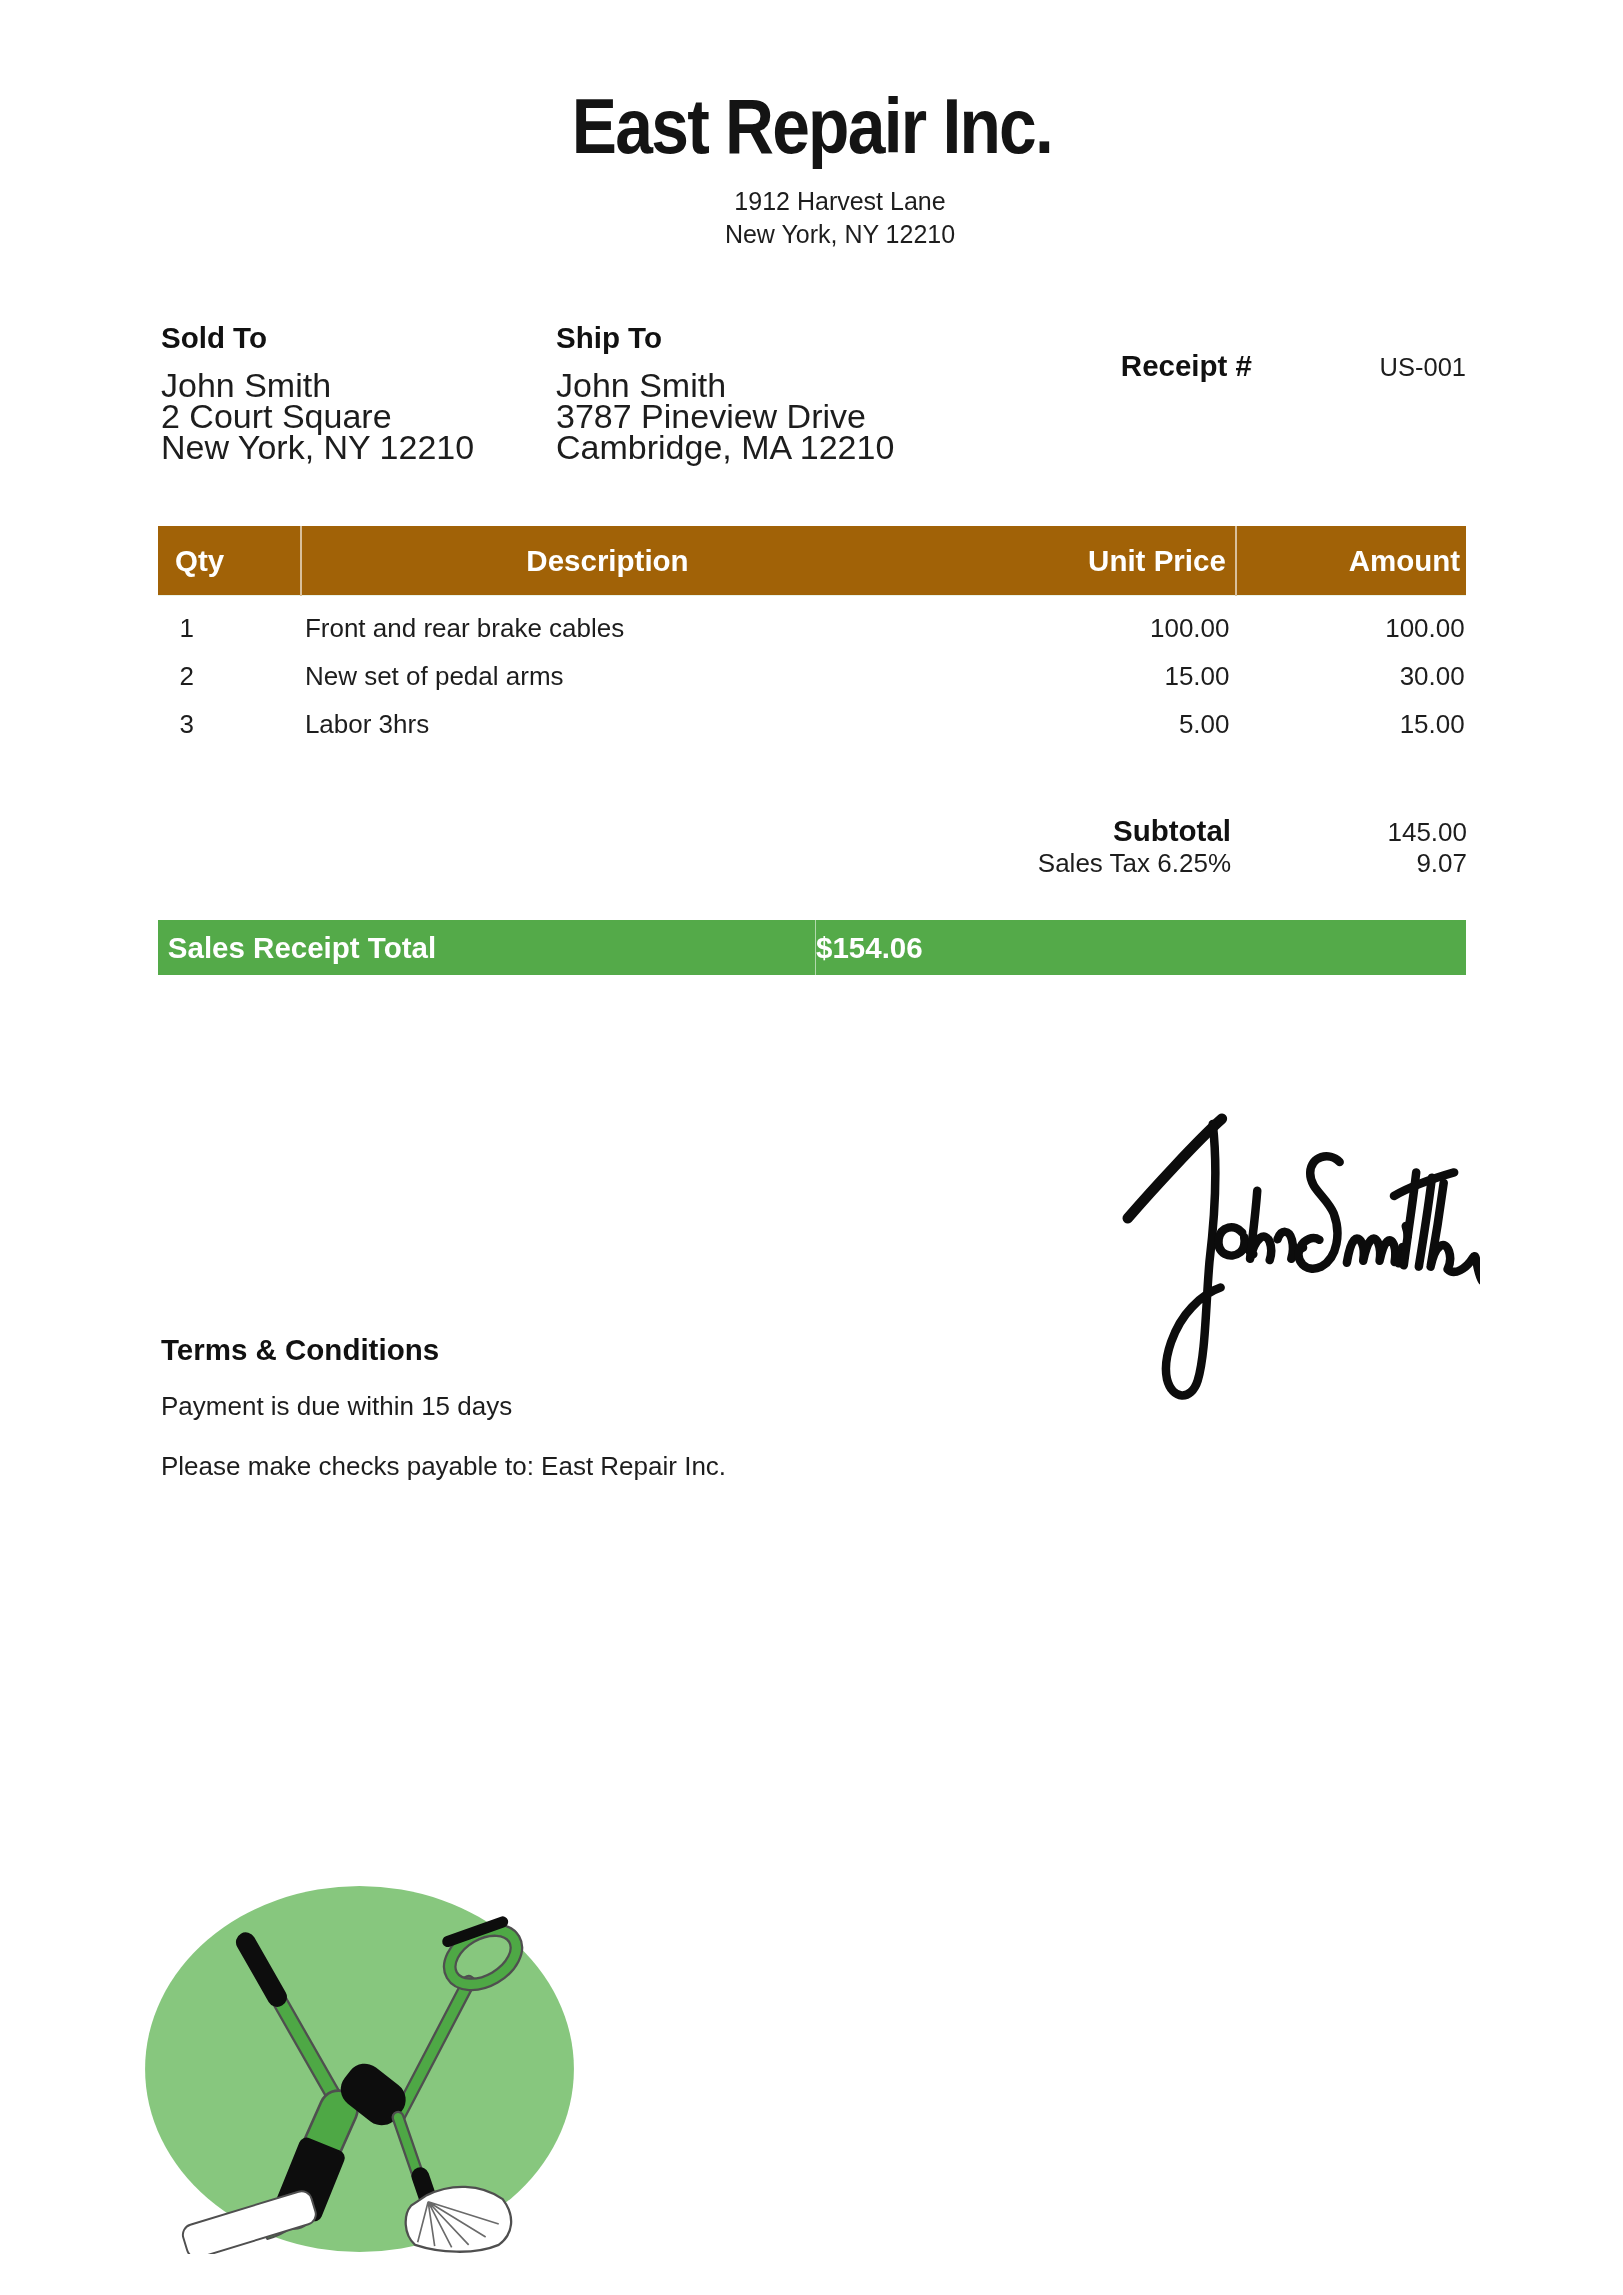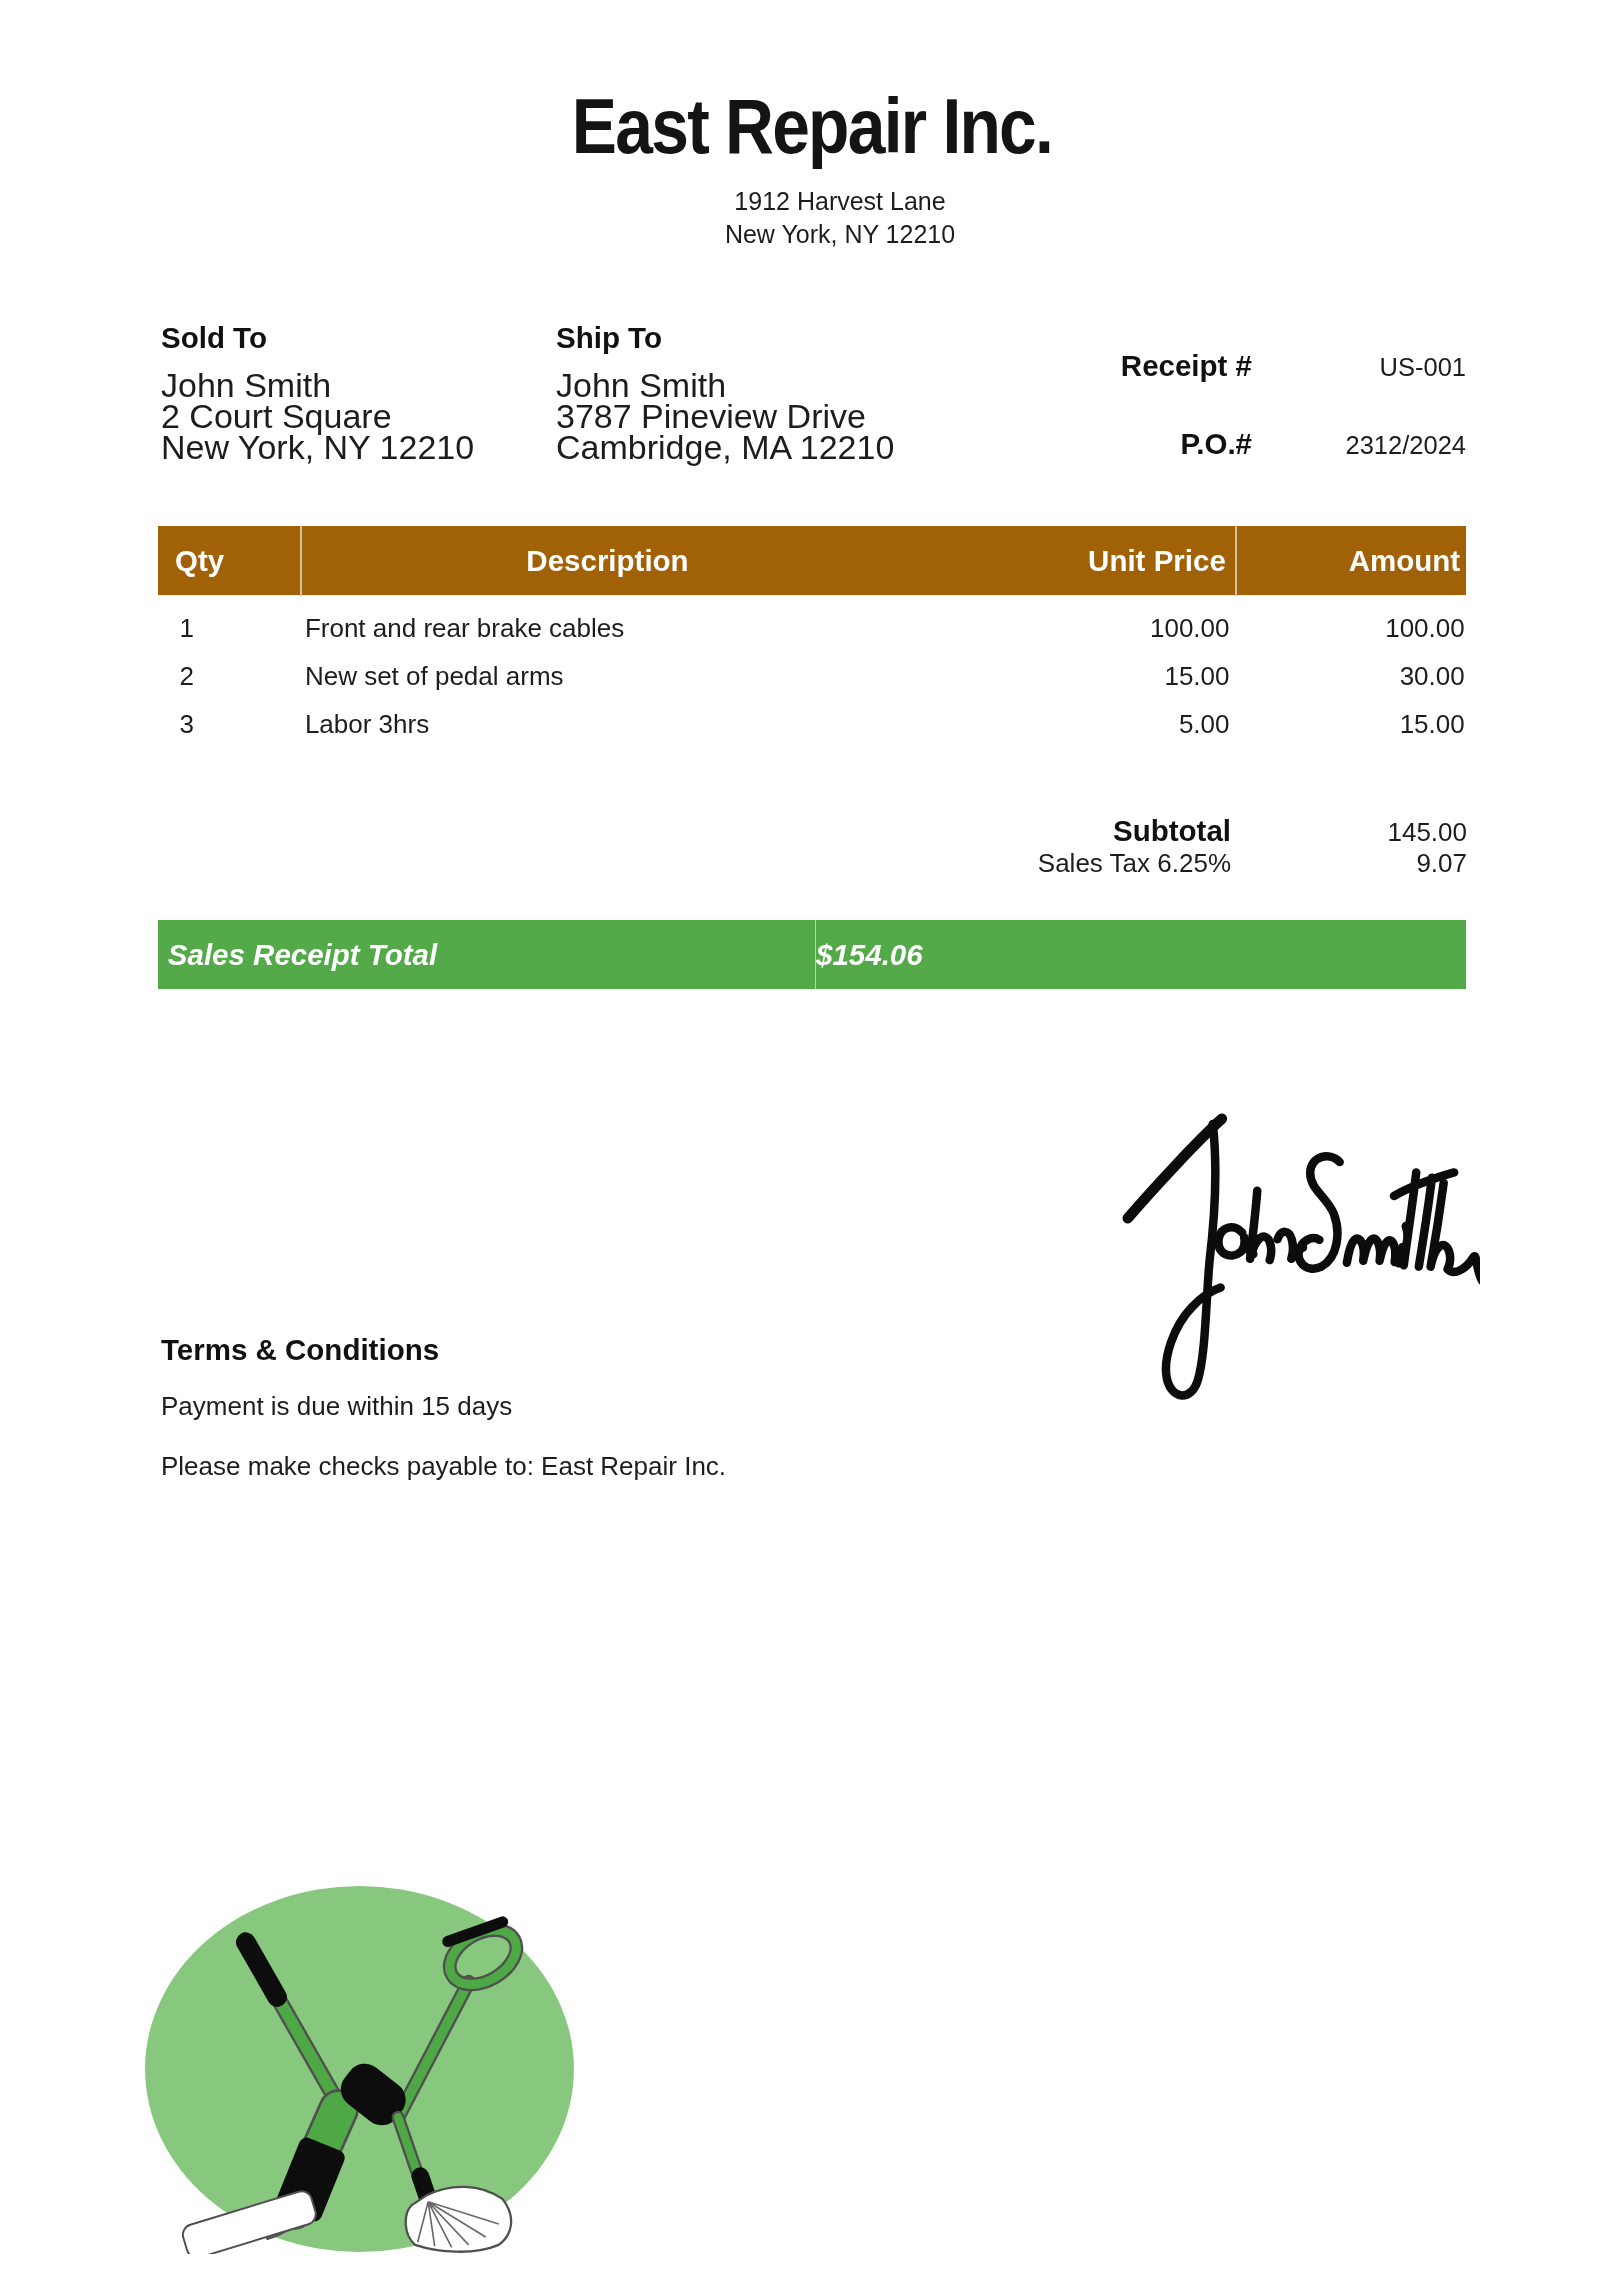--- a/index.html
+++ b/index.html
@@ -56,22 +56,22 @@
   .items td.c-amt   { text-align:right; padding-right:1.3px; }
 
   
   .totals { top:814px; left:812px; width:655px; }
   .totals-row { display:flex; align-items:baseline; height:33px; line-height:33px; }
   .totals-label { width:419px; text-align:right; font-size:26px; }
   .totals-row.emph .totals-label { font-size:29.5px; font-weight:bold; color:#111; }
   .totals-value { flex:1; text-align:right; font-size:26px; }
 
   .total-bar {
-    top:920px; left:158px; width:1308px; height:69px; background:#54aa49;
-    display:flex; align-items:center; color:#ffffff;font-style:italic;
+    top:920px; left:158px; width:1308px; height:55px; background:#54aa49;
+    display:flex; align-items:center; color:#ffffff;
   }
   .total-bar-left {
     width:658px; height:100%; display:flex; align-items:center;
     padding-left:9.8px; box-sizing:border-box;
     border-right:1.3px solid rgba(255,255,255,0.55);
     font-size:29.5px; font-weight:bold;
   }
   .total-bar-right {
     flex:1; text-align:left; padding-right:6.5px;
     font-size:29.5px; font-weight:bold;
@@ -110,24 +110,20 @@
   <div class="abs block-lines ship-to-lines">
     <div>John Smith</div>
     <div>3787 Pineview Drive</div>
     <div>Cambridge, MA 12210</div>
   </div>
 
   <div class="abs meta">
     <div class="meta-row">
       <div class="meta-label">Receipt #</div>
       <div class="meta-value">US-001</div>
-    </div>
-    <div class="meta-row">
-      <div class="meta-label">P.O.#</div>
-      <div class="meta-value">2312/2024</div>
     </div>
   </div>
 
   <table class="abs items">
     <colgroup>
       <col style="width:143px">
         <col style="width:612px">
         <col style="width:323px">
         <col style="width:230px">
     </colgroup>

